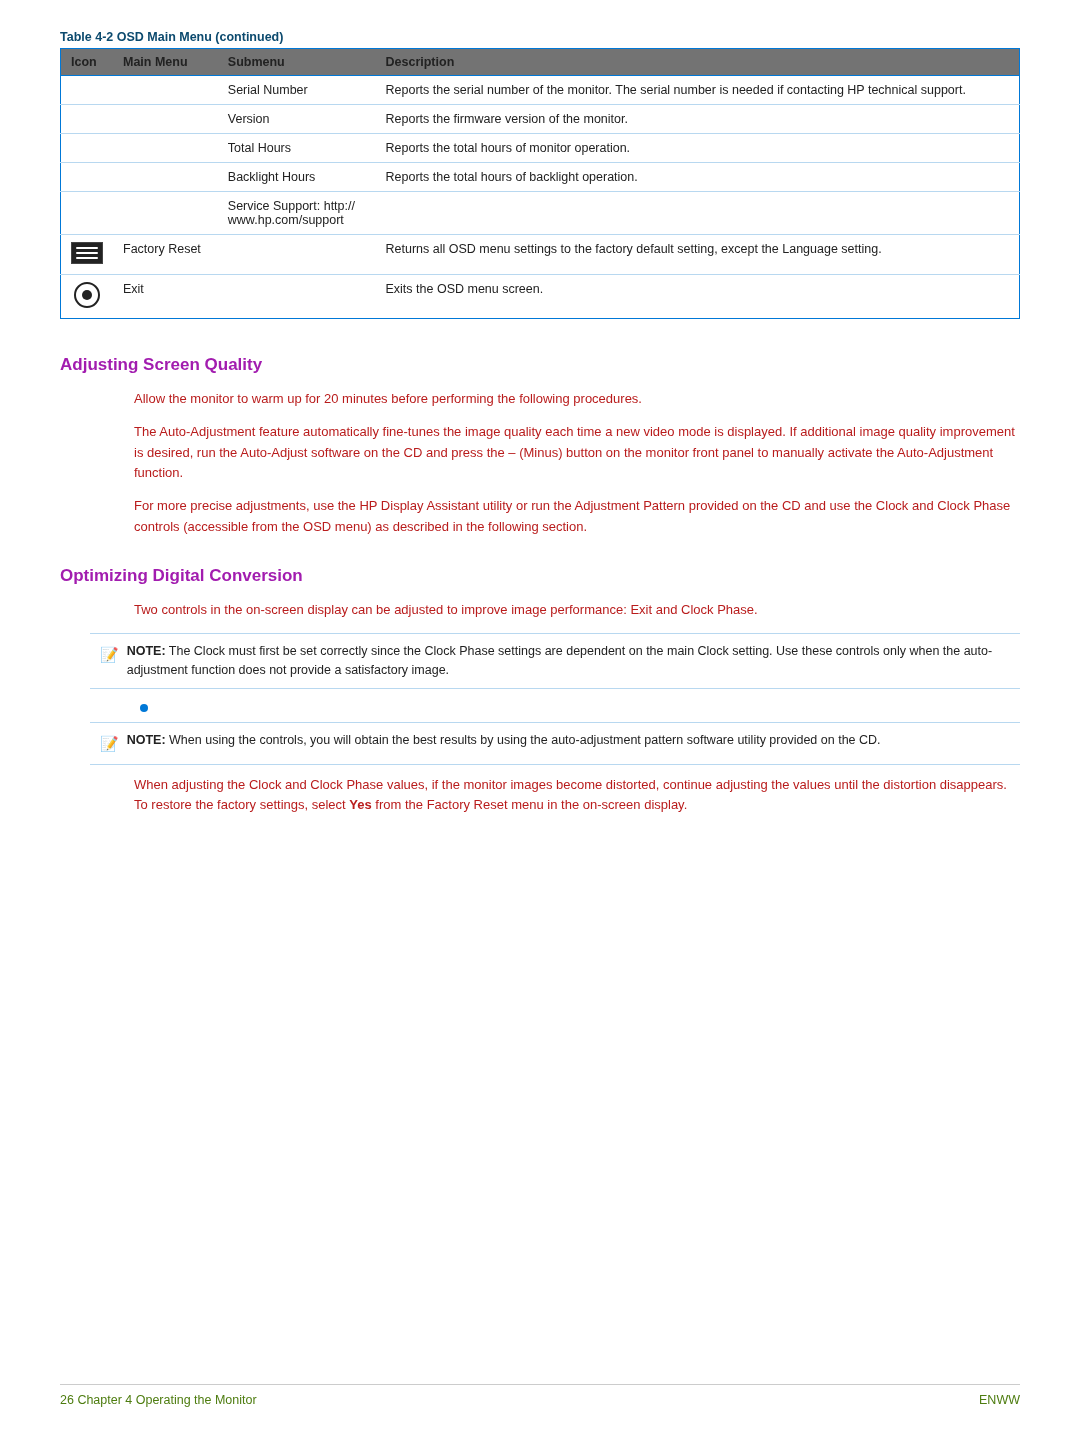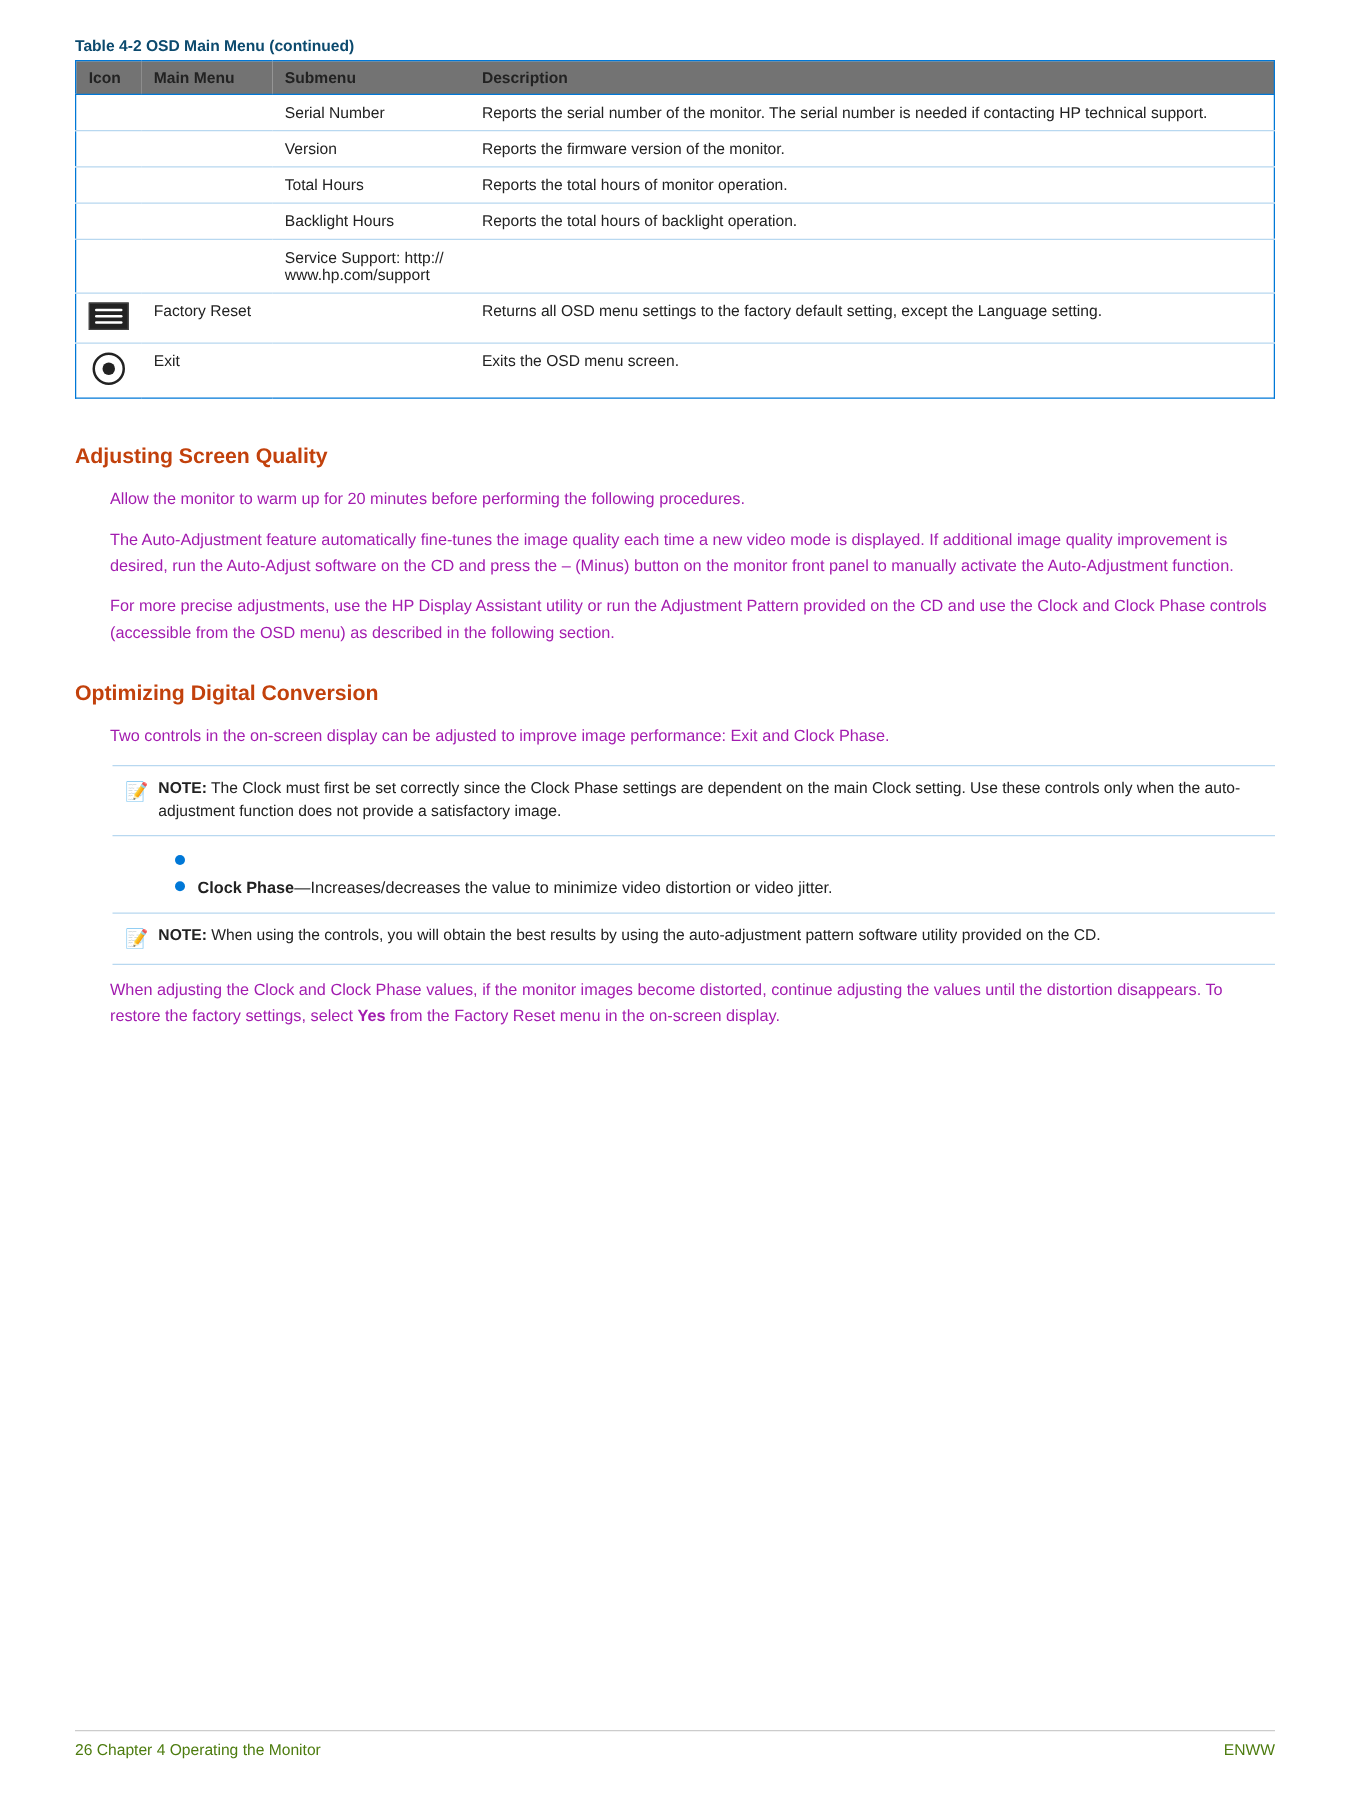--- a/index.html
+++ b/index.html
@@ -89,32 +89,32 @@
       border-radius: 50%;
       background: #222;
       top: 50%; left: 50%;
       transform: translate(-50%, -50%);
     }
 
     
     .section-heading {
       font-size: 17px;
       font-weight: bold;
-      color: #c2410c;
+      color: #a21caf;
       margin-bottom: 14px;
       margin-top: 6px;
     }
 
     
     .body-para {
-      margin-left: 28px;
+      margin-left: 74px;
       margin-bottom: 12px;
       line-height: 1.6;
       font-size: 13px;
-      color: #a21caf;
+      color: #b91c1c;
     }
 
     
     .note-box {
       display: flex;
       align-items: flex-start;
       border-top: 1px solid #b8d8f0;
       border-bottom: 1px solid #b8d8f0;
       padding: 8px 10px;
       margin: 10px 0 10px 30px;
@@ -259,26 +259,20 @@
     <span class="note-icon">📝</span>
     <span>
       <span class="note-label">NOTE:</span><span>   The Clock must first be set correctly since the Clock Phase settings are dependent on the main Clock setting. Use these controls only when the auto-adjustment function does not provide a satisfactory image.</span>
     </span>
   </div>
 
   <ul class="bullet-list">
     <li class="bullet-item">
       <span class="bullet-dot"></span>
     </li>
-    <li class="bullet-item">
-      <span class="bullet-dot"></span>
-      <span class="bullet-text">
-        <strong>Clock Phase</strong><span>—Increases/decreases the value to minimize video distortion or video jitter.</span>
-      </span>
-    </li>
   </ul>
 
   <div class="note-box">
     <span class="note-icon">📝</span>
     <span>
       <span class="note-label">NOTE:</span><span>   When using the controls, you will obtain the best results by using the auto-adjustment pattern software utility provided on the CD.</span>
     </span>
   </div>
 
   <p class="body-para">

